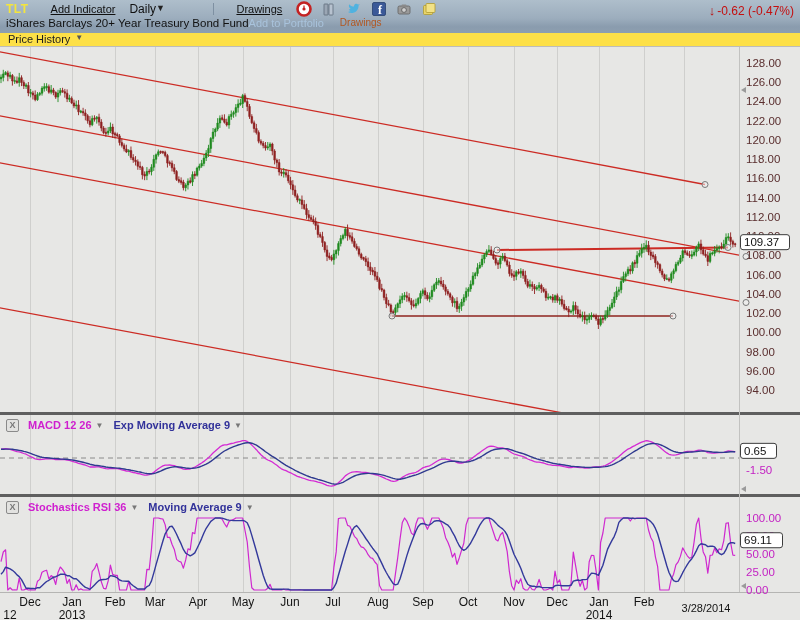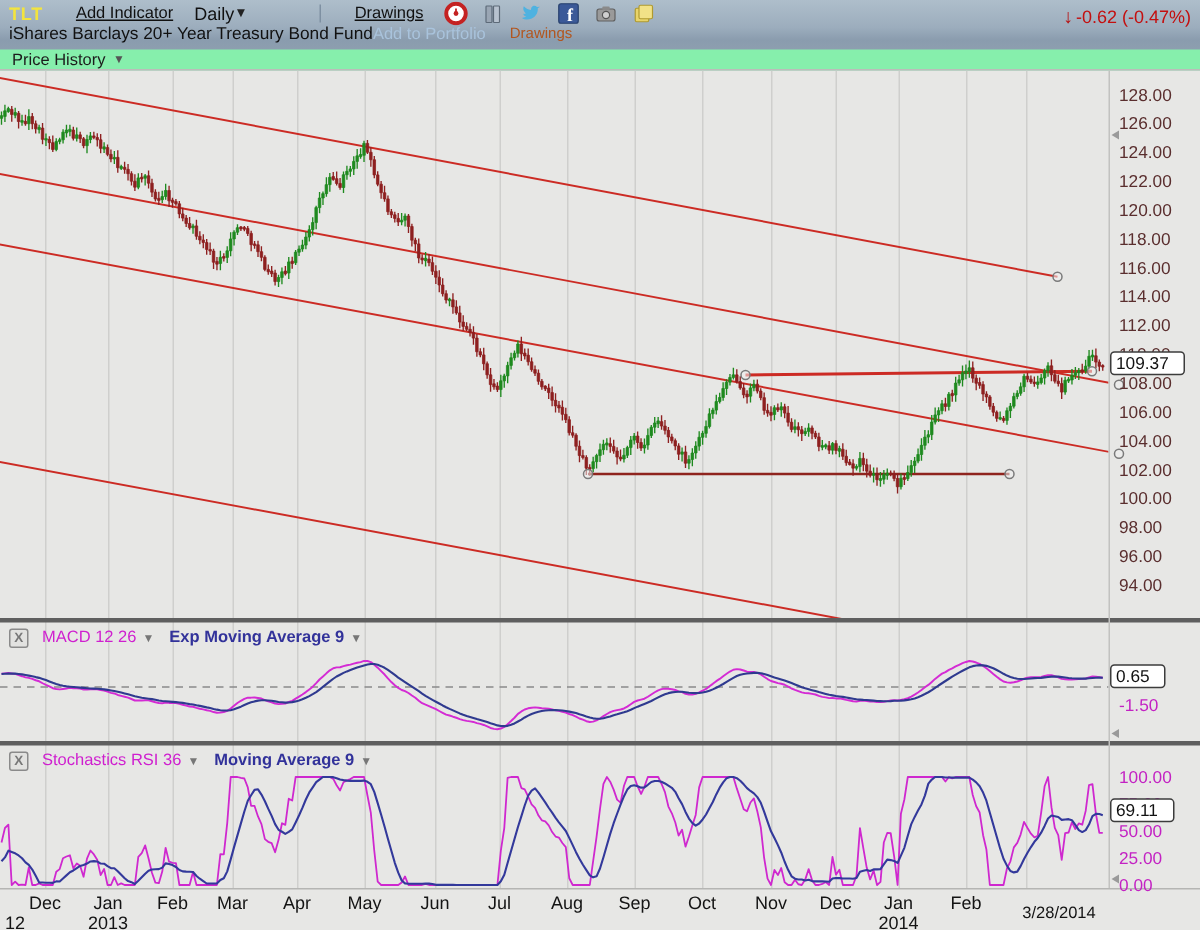--- a/index.html
+++ b/index.html
@@ -17,30 +17,30 @@
   .daily-combo{display:flex;align-items:center;width:72px;justify-content:flex-start;margin-left:14px;}
   .caret{font-size:9px;color:#222;line-height:1;}
   .tb-icons{display:flex;align-items:center;gap:9px;margin-left:14px;}
   .tb-icon{width:16px;height:16px;display:inline-block;}
   .change{position:absolute;right:6px;top:3px;color:#c40f0f;font-size:12px;display:flex;align-items:center;gap:2px;}
   .dn-arrow{color:#b80d0d;font-weight:bold;font-size:13px;}
   .fund-name{color:#111;font-size:11.5px;margin-left:6px;}
   .add-portfolio{color:#a9c3dc;font-size:11px;margin-left:0;}
   .drawings{color:#b2561f;font-size:10px;margin-left:16px;}
   
-  .ph-bar{position:absolute;left:0;top:33px;width:800px;height:14px;background:#86efac;
-    border-bottom:1px solid #bcbcba;box-sizing:border-box;display:flex;align-items:center;}
+  .ph-bar{position:absolute;left:0;top:33px;width:800px;height:14px;background:#fde047;
+    border-bottom:1px solid #bcbcba;box-sizing:border-box;display:flex;align-items:flex-start;}
   .ph-label{font-size:11px;color:#1c1c1c;margin-left:8px;}
   .ph-caret{font-size:8px;color:#555;margin-left:5px;}
   
   .panel-header{position:absolute;left:0;height:16px;display:flex;align-items:center;z-index:3;}
   .x-btn{width:13px;height:13px;margin-left:6px;border:1px solid #8a8a8a;background:#e2e2e0;
     color:#777;font-size:9px;font-weight:bold;display:flex;align-items:center;justify-content:center;
     box-sizing:border-box;border-radius:2px;}
-  .ind-label1{color:#cf1fcf;font-size:11px;font-weight:normal;margin-left:9px;}
+  .ind-label1{color:#cf1fcf;font-size:11px;font-weight:bold;margin-left:9px;}
   .ind-label2{color:#32329a;font-size:11px;font-weight:bold;margin-left:10px;}
   .ind-caret{font-size:8px;color:#777;margin-left:4px;}
   svg#chart{position:absolute;left:0;top:47px;z-index:1;}
 </style>
 </head>
 <body>
 
 <div class="toolbar">
   <div class="tb-row1">
     <span class="ticker">TLT</span>

